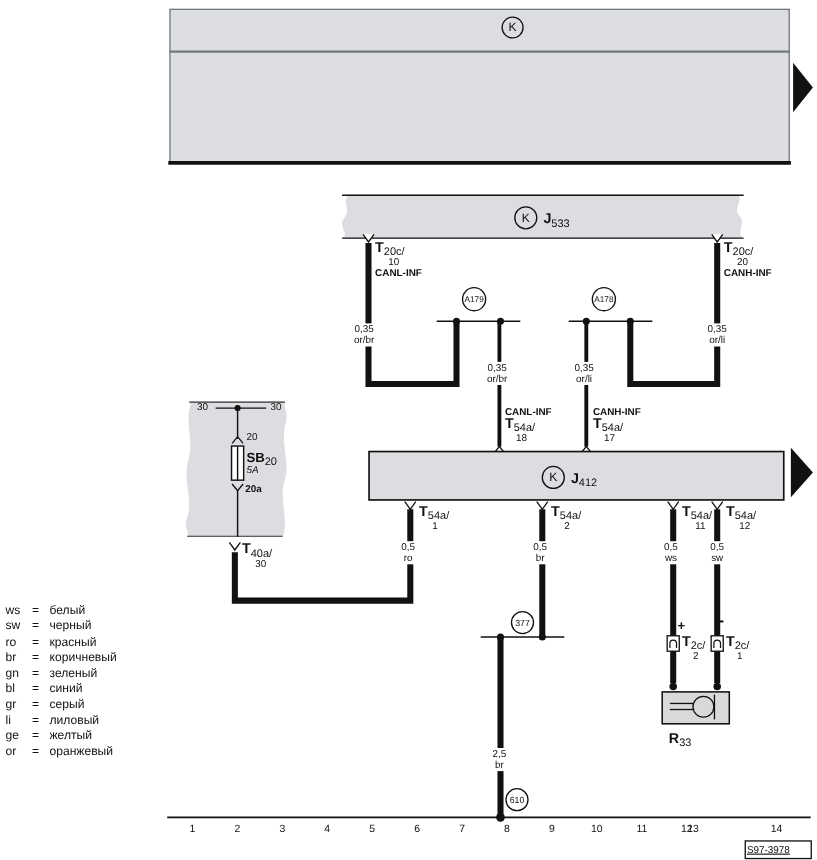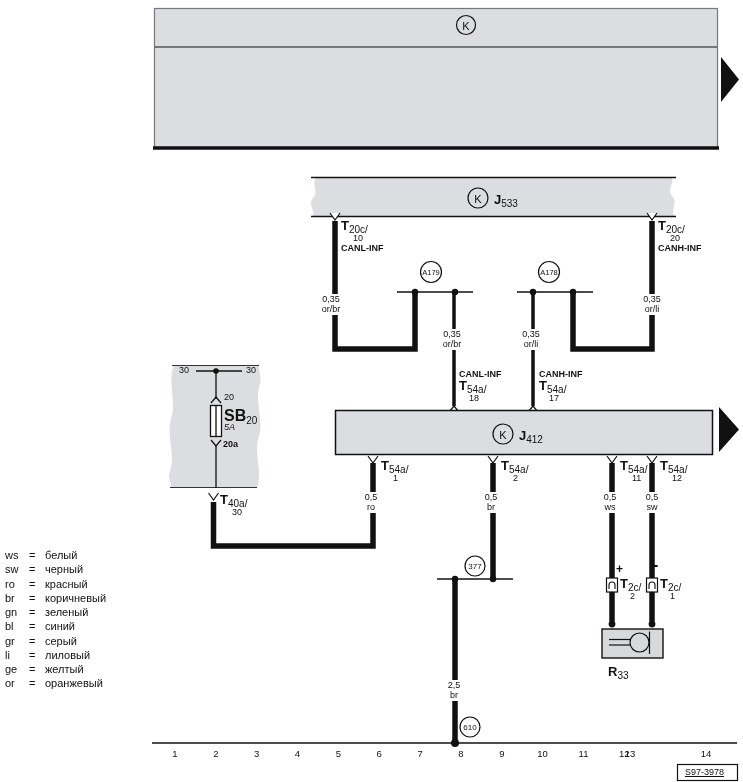--- a/index.html
+++ b/index.html
@@ -14,21 +14,21 @@
   .trow{line-height:12px;}
   .wlbl{position:absolute;transform:translateX(-50%);background:#fff;font-size:9px;
         line-height:9.5px;text-align:center;padding:1px 2px;}
   .cnum{position:absolute;transform:translate(-50%,0);font-size:7.5px;line-height:8px;}
   .polarity{position:absolute;font-weight:bold;font-size:12px;line-height:12px;}
   #legend{position:absolute;left:5px;top:548px;font-size:11px;}
   .lrow{display:flex;height:14.25px;line-height:14.25px;}
   .lcode{width:24px;}
   .leq{width:16px;}
   .track{position:absolute;width:16px;text-align:center;font-size:9.5px;top:748px;}
-  #snumber{position:absolute;left:679px;top:767px;width:51px;text-align:center;font-size:9px;text-decoration:underline;}
+  #snumber{position:absolute;left:679px;top:767px;width:51px;font-size:9px;text-decoration:underline;}
   .ksym{font-size:11px;line-height:11px;transform:translate(-50%,-50%);}
 </style>
 </head>
 <body>
 
 <div id="stage">
 
 <svg id="diagram-svg" width="743" height="782" viewBox="0 0 743 782">
 
   <rect x="154.5" y="8.5" width="563" height="139" fill="#dcdde0" stroke="#74787a" stroke-width="1.2"></rect>
@@ -217,21 +217,21 @@
   <div class="tpin" style="margin-left:10px;">2</div>
 </div>
 <div class="lbl" style="left:660px;top:577px;">
   <div class="trow"><span class="tmain">T</span><span class="sub">2c/</span></div>
   <div class="tpin" style="margin-left:10px;">1</div>
 </div>
 
 <div class="lbl" style="left:179px;top:365px;font-size:9px;">30</div>
 <div class="lbl" style="left:246px;top:365px;font-size:9px;">30</div>
 <div class="lbl" style="left:224px;top:392px;font-size:9px;">20</div>
-<div class="lbl" style="left:224px;top:407px;"><span class="tmain" style="font-size:16px;">SB</span><span class="sub">20</span></div>
+<div class="lbl" style="left:224px;top:407px;"><span class="tmain" style="font-size:12px;">SB</span><span class="sub">20</span></div>
 <div class="lbl" style="left:224px;top:422px;font-size:9px;font-style:italic;">5A</div>
 <div class="lbl" style="left:223px;top:439px;font-size:9px;font-weight:bold;">20a</div>
 
 <div id="legend">
   <div class="lrow">
         <span class="lcode">ws</span>
         <span class="leq">=</span>
         <span class="lname">белый</span>
       </div>
   <div class="lrow">

